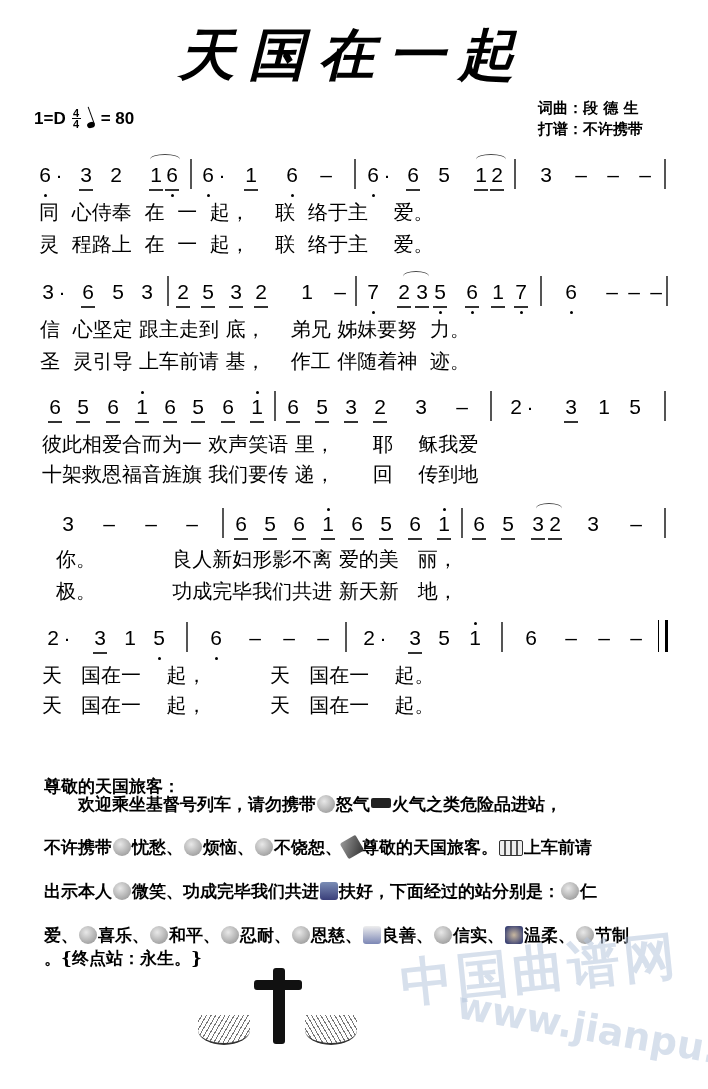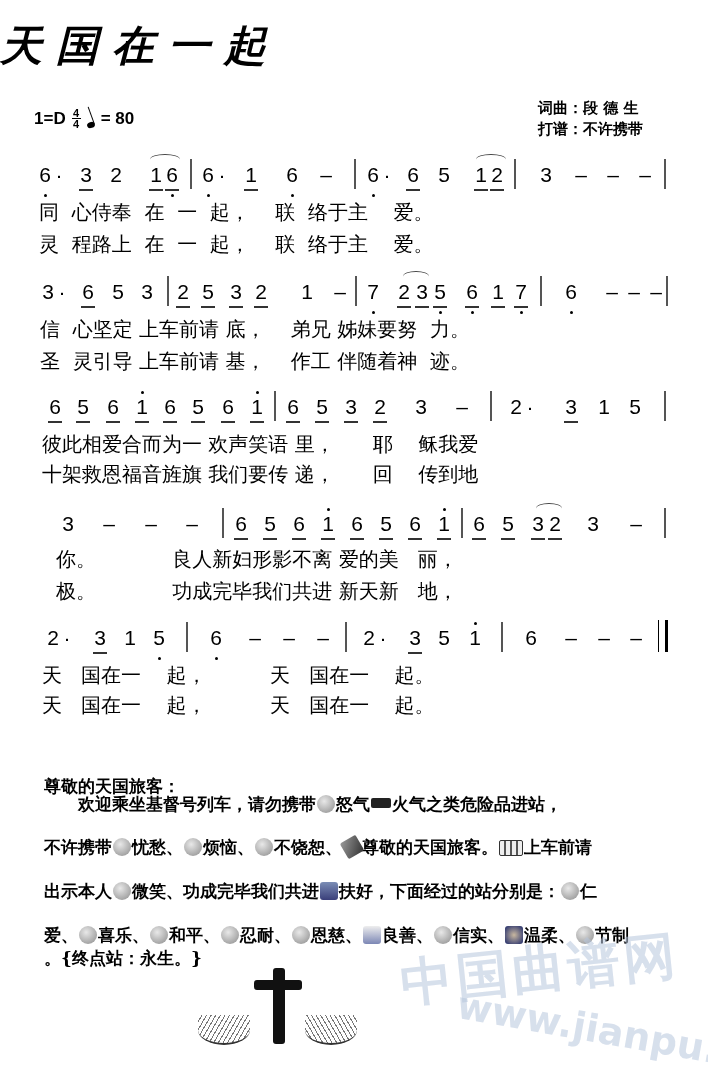--- a/index.html
+++ b/index.html
@@ -1,17 +1,17 @@
 <!DOCTYPE html>
 <html><head>
 <meta charset="utf-8">
 <style>
   html,body{margin:0;padding:0;background:#fff;}
   body{width:708px;height:1089px;position:relative;overflow:hidden;font-family:"DejaVu Sans",sans-serif;color:#000;}
-  .title{position:absolute;left:0;width:707px;top:18px;font-family:"DejaVu Serif",serif;font-size:42px;font-weight:bold;letter-spacing:14px;font-style:italic;}
+  .title{position:absolute;left:0;width:707px;top:18px;text-align:center;font-family:"DejaVu Serif",serif;font-size:56px;font-weight:bold;letter-spacing:14px;font-style:italic;}
   .meta-left{position:absolute;left:34px;top:108px;font-family:"Liberation Sans",sans-serif;font-size:17px;font-weight:bold;display:flex;align-items:center;gap:6px;}
   .timesig{display:inline-flex;flex-direction:column;align-items:center;font-size:11px;line-height:10px;}
   .timesig .bar{width:9px;height:1px;background:#000;}
   .quarter{display:inline-block;width:8px;height:6px;background:#000;border-radius:50%;position:relative;margin-top:12px;transform:rotate(-20deg);}
   .quarter::after{content:"";position:absolute;right:0;bottom:3px;width:1.5px;height:18px;background:#000;}
   .meta-right{position:absolute;left:538px;top:98px;font-family:"DejaVu Serif",serif;font-size:15px;font-weight:bold;line-height:21px;}
   .line{position:absolute;left:0;width:708px;}
   .notes{position:absolute;top:0;left:0;height:30px;font-family:"Liberation Sans",sans-serif;font-size:21px;}
   .n{position:absolute;top:0;width:16px;text-align:center;}
   .n.ul::after{content:"";position:absolute;left:1px;right:1px;top:26px;height:1.5px;background:#333;}
@@ -113,21 +113,21 @@
       <span class="n ul dd" style="left:464px">6</span>
     <span class="n ul" style="left:490px">1</span>
       <span class="n ul dd" style="left:513px">7</span>
     <span class="barline" style="left:540px"></span>
     <span class="n dd" style="left:563px">6</span>
     <span class="n" style="left:604px">–</span>
       <span class="n" style="left:626px">–</span>
       <span class="n" style="left:648px">–</span>
     <span class="barline" style="left:666px"></span>
   </div>
-  <div class="lyr" style="top:36px;left:40px">信  心坚定 上车前请 底，    弟兄 姊妹要努  力。</div>
+  <div class="lyr" style="top:36px;left:40px">信  心坚定 跟主走到 底，    弟兄 姊妹要努  力。</div>
   <div class="lyr" style="top:68px;left:40px">圣  灵引导 上车前请 基，    作工 伴随着神  迹。</div>
 </div>
 
 <div class="line" style="top:395px;">
   <div class="notes">
     <span class="n ul" style="left:47px">6</span>
       <span class="n ul" style="left:75px">5</span>
     <span class="n ul" style="left:105px">6</span>
       <span class="n ul du" style="left:134px">1</span>
     <span class="n ul" style="left:162px">6</span>

